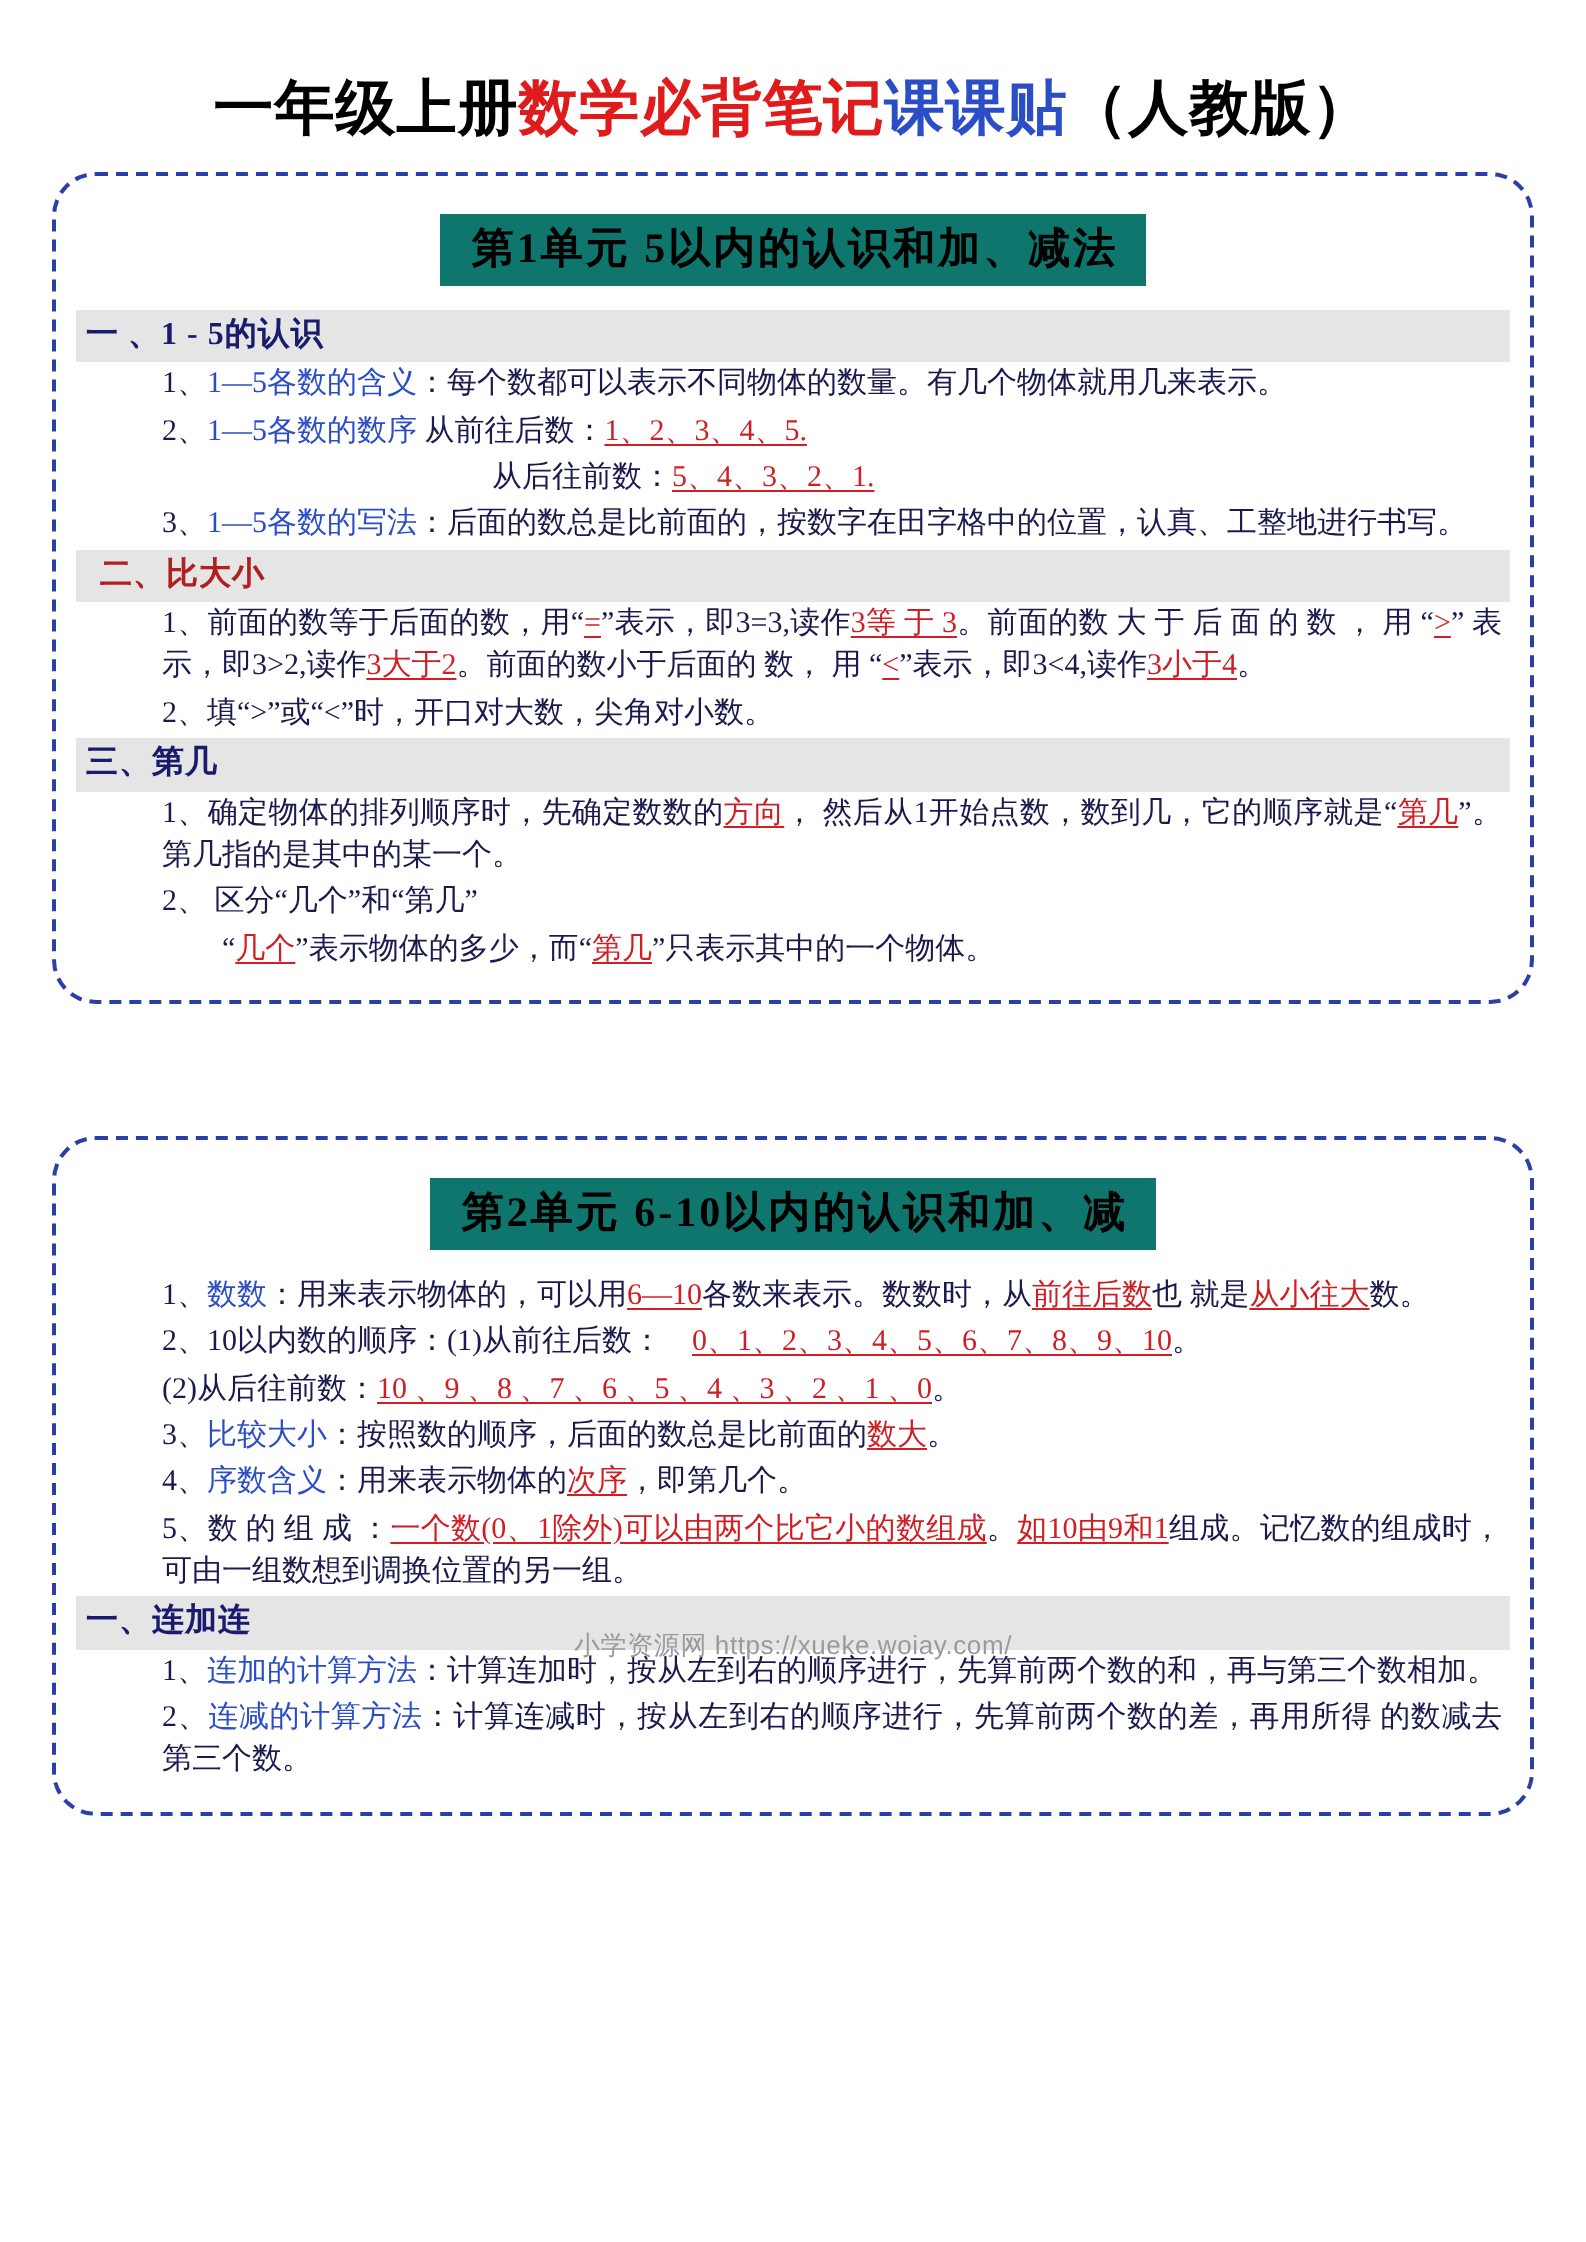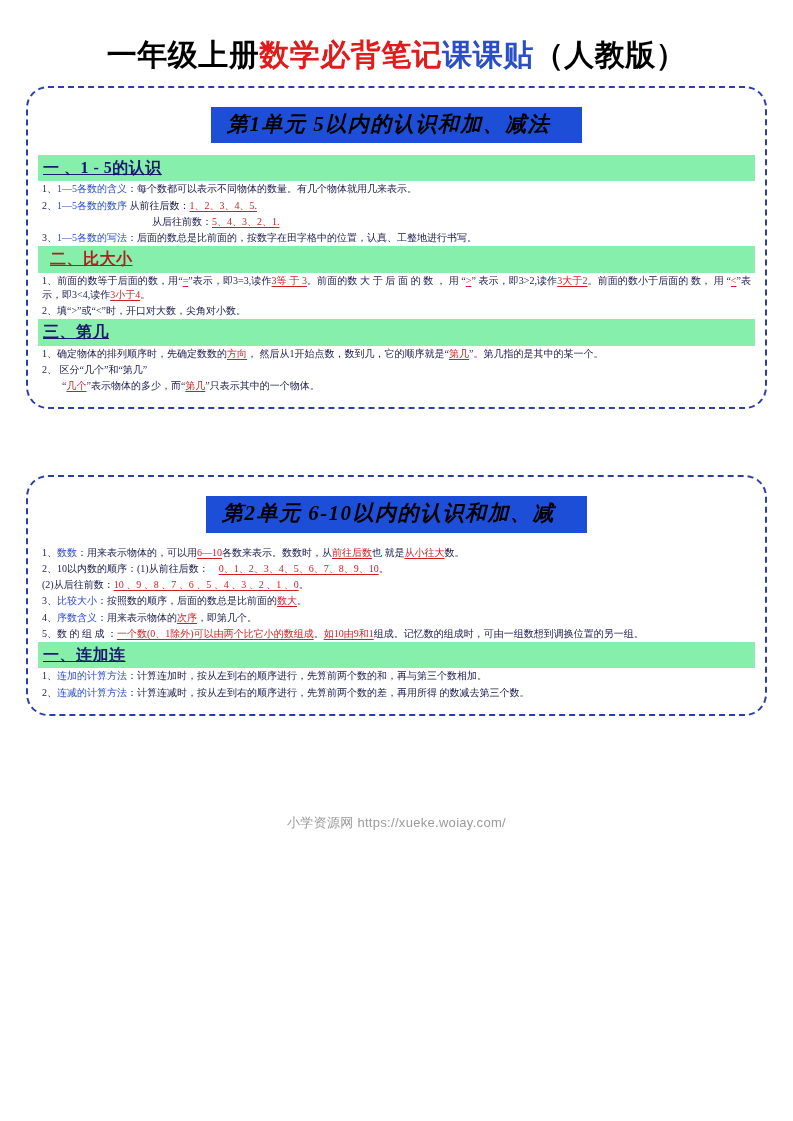--- a/index.html
+++ b/index.html
@@ -49,51 +49,50 @@
   }
   .card + .spacer { height: 66px; }
 
   
   .unit-banner-wrap {
     text-align: center;
     padding: 8px 0 12px 0;
   }
   .unit-banner {
     display: inline-block;
-    background: #1d4ed8;
+    background: #0f766e;
     color: #000000;
     font-size: 21px;
     font-weight: bold;
     letter-spacing: 1.5px;
-    padding: 4px 32px 5px 16px;
+    padding: 4px 14px 5px 16px;
     line-height: 1.3;
     white-space: nowrap;
-    font-style: italic;
   }
 
   
   .sec-head {
-    background: #86efac;
+    background: #e5e5e5;
     color: #1b1b6e;
     font-size: 16px;
     font-weight: bold;
     padding: 2px 5px 3px 5px;
     line-height: 1.35;
     letter-spacing: 0.5px;
-    text-decoration: underline;
   }
   .sec-head.red { color: #b02020; }
 
   
   .para {
-    font-size: 10px;
+    font-size: 15px;
     line-height: 1.42;
     padding: 1px 4px 1px 4px;
     color: #1a1a4e;
     text-align: justify;
+    margin-left: 39px;
   }
 
   
   .blue   { color: #2b4ec7; }
   .navy   { color: #1a1a4e; }
   .red    { color: #cf1f24; padding-left: 12px; }
   .red-u  { color: #cf1f24; text-decoration: underline; text-underline-offset: 2px; }
 
   
   .footer {

